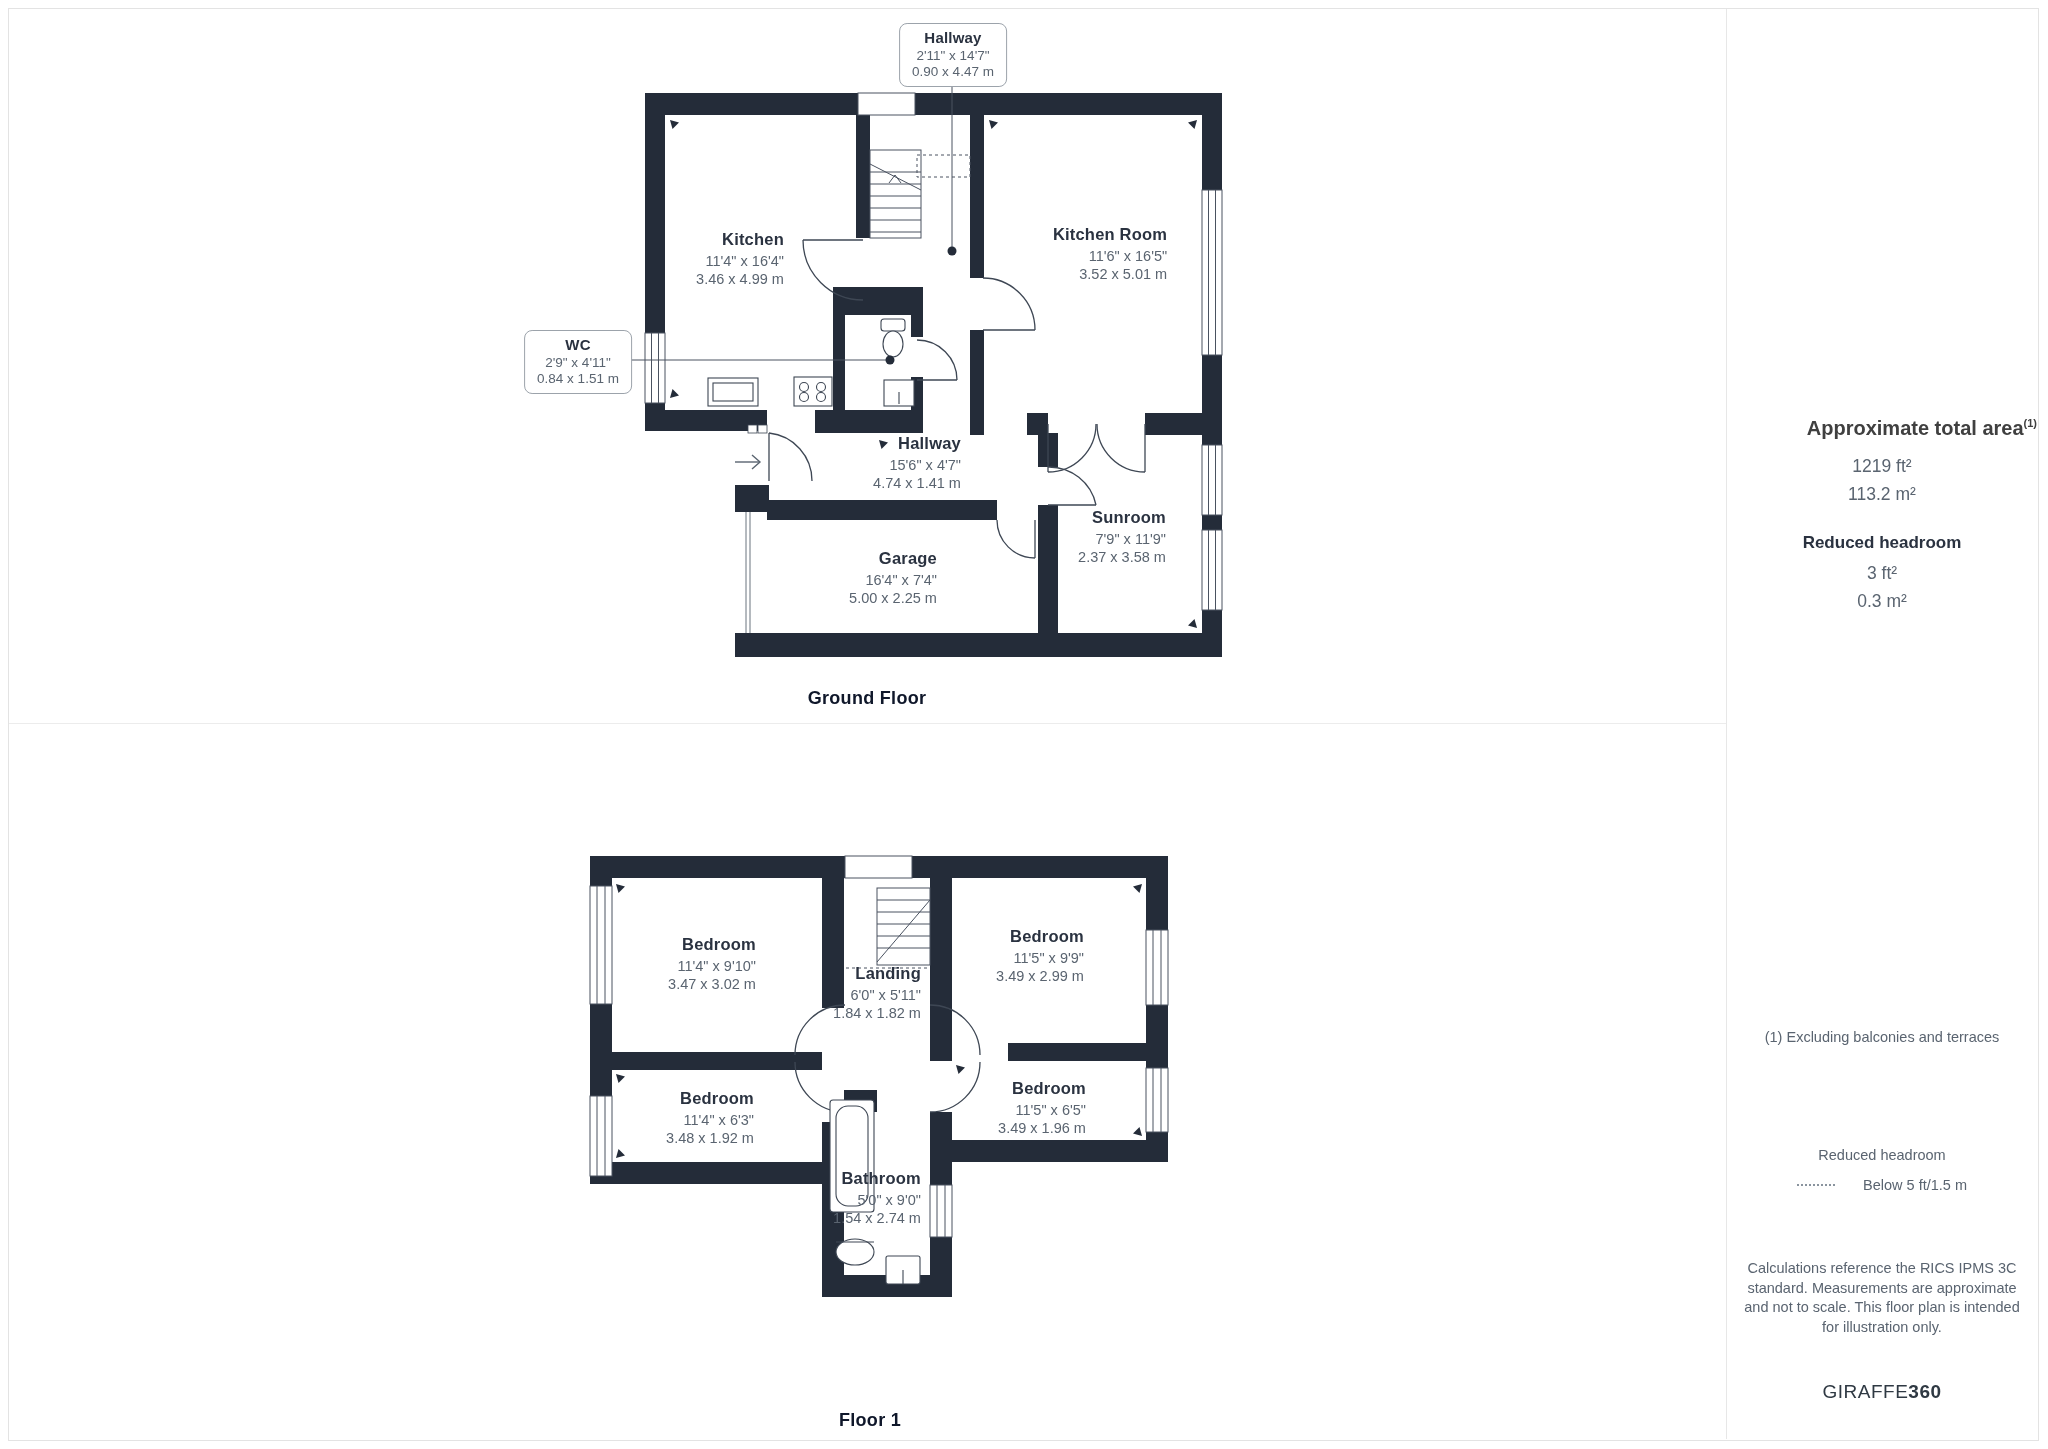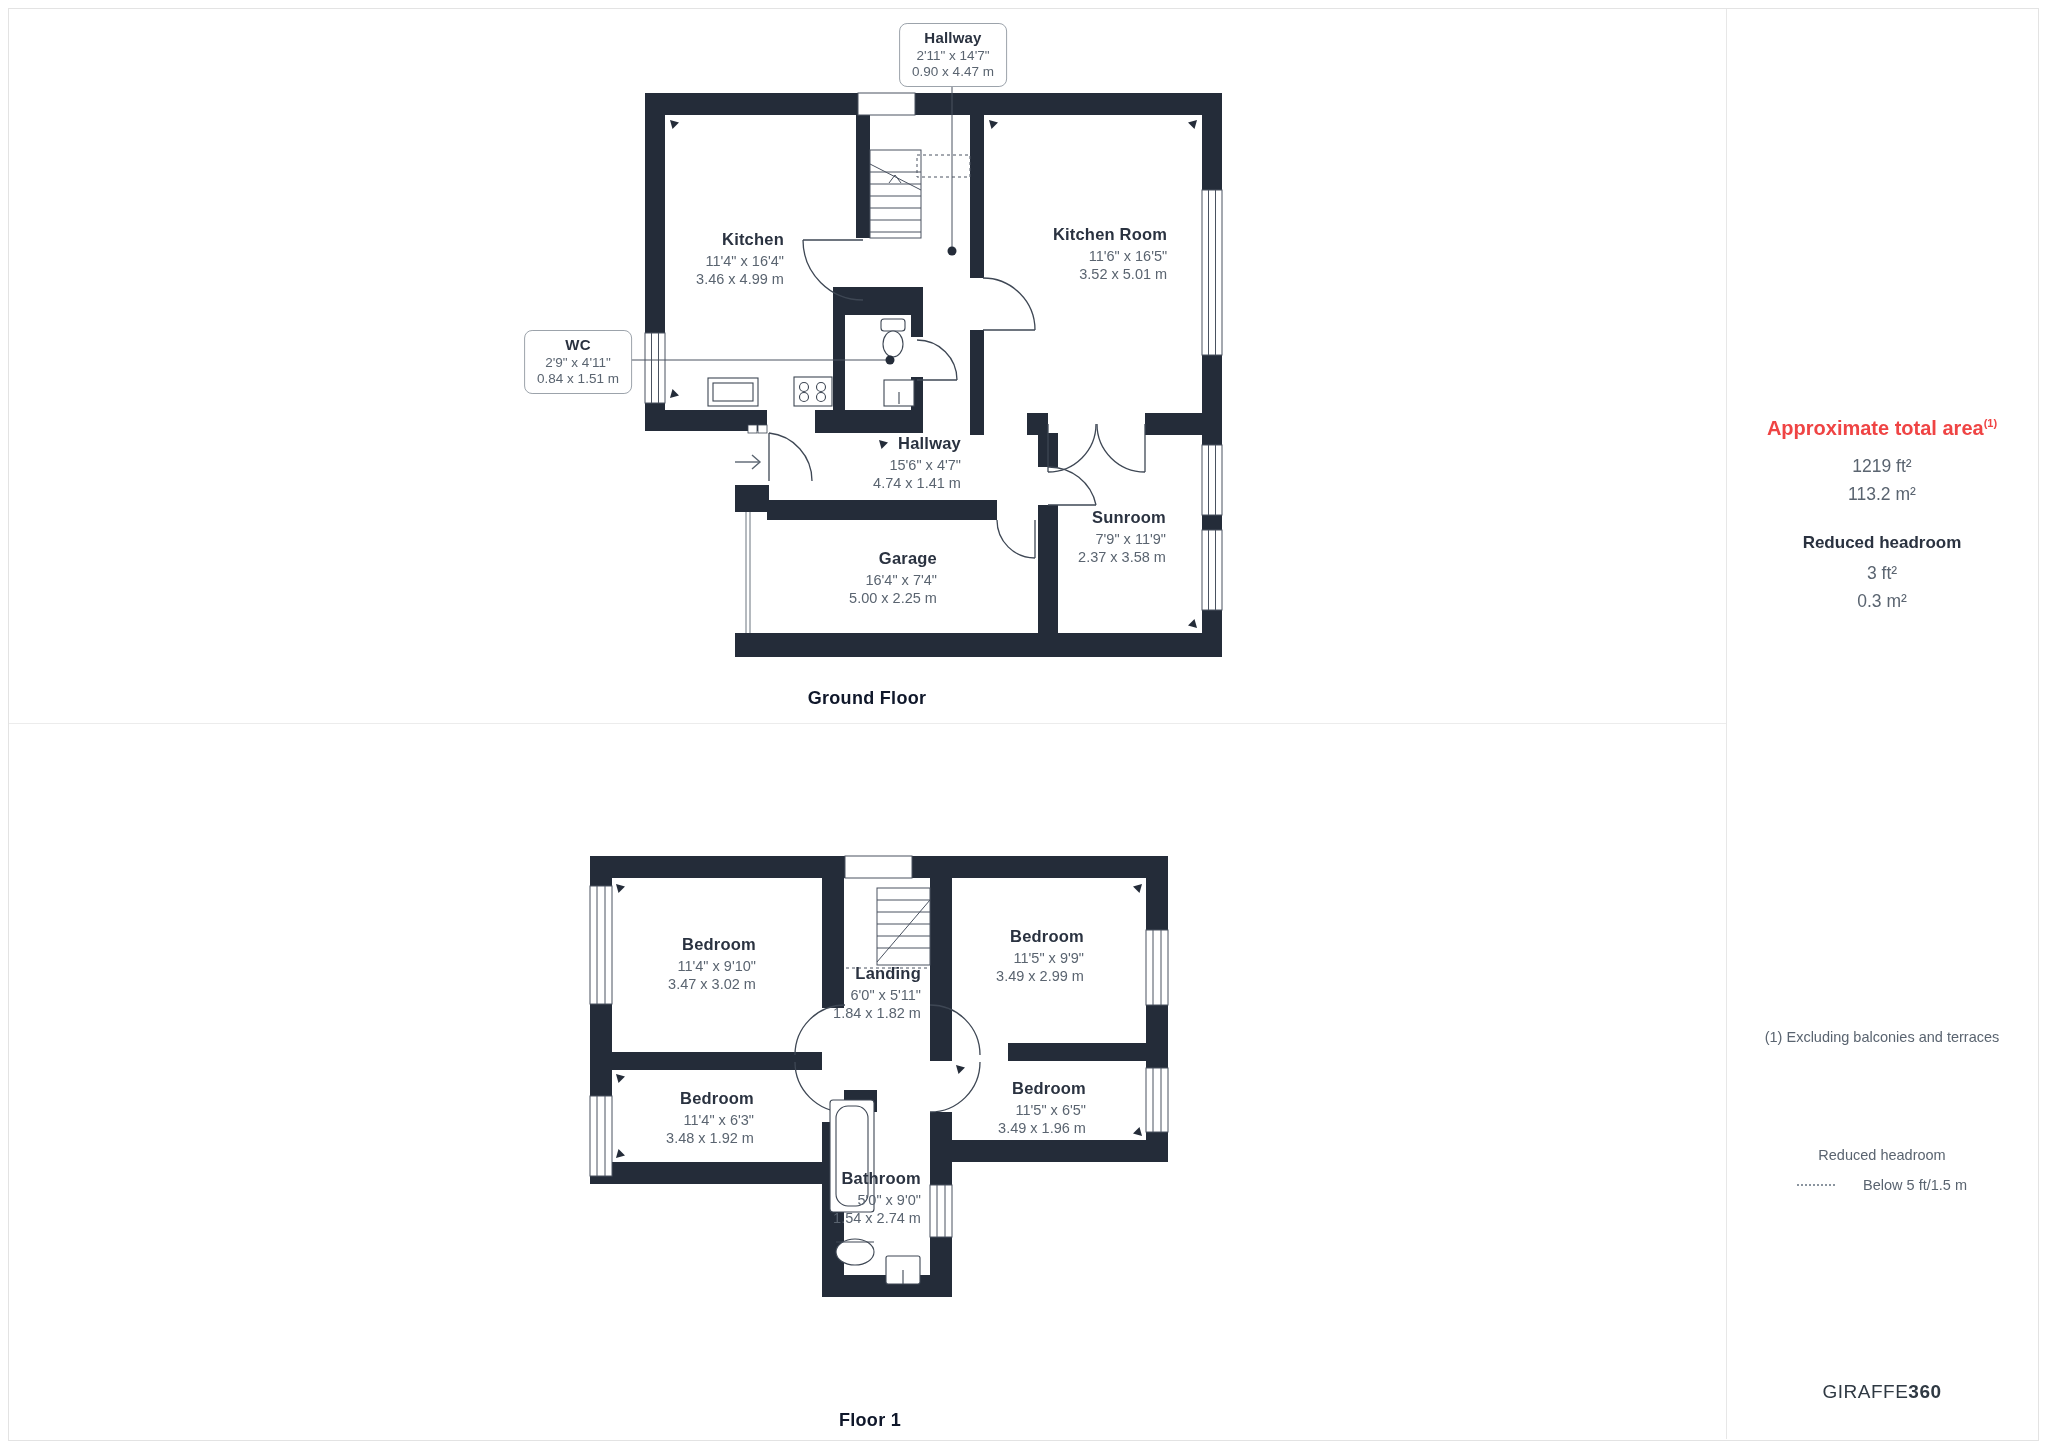--- a/index.html
+++ b/index.html
@@ -11,21 +11,21 @@
   .room-label{position:absolute;transform:translateX(-50%);text-align:right;white-space:nowrap;}
   .room-name{font-size:16.5px;font-weight:bold;color:#2A3240;letter-spacing:.2px;margin-bottom:3px;}
   .room-dim{font-size:14.5px;color:#5A6470;line-height:18px;}
   .callout{position:absolute;transform:translateX(-50%);text-align:center;white-space:nowrap;
            background:#fff;border:1.5px solid #9CA3AB;border-radius:8px;padding:5px 12px 6px;}
   .callout .room-name{font-size:15px;margin-bottom:2px;}
   .callout .room-dim{font-size:13.5px;line-height:16px;}
   .floor-title{position:absolute;transform:translateX(-50%);font-size:18px;font-weight:bold;color:#0f172a;letter-spacing:.3px;}
   .sidebar{position:absolute;left:1727px;top:9px;width:310px;height:1430px;}
   .sb-line{position:absolute;left:0;width:100%;text-align:center;}
-  .sb-title{font-size:20px;font-weight:bold;color:#ef4444;}
+  .sb-title{font-size:20px;font-weight:bold;color:#404040;text-align:right;}
   .sb-title sup{font-size:11px;font-weight:bold;}
   .sb-val{font-size:17.5px;color:#5A6470;}
   .sb-sub{font-size:17px;font-weight:bold;color:#2A3240;}
   .sb-note{font-size:14.5px;color:#5A6470;}
   .legend-row{position:absolute;left:0;width:100%;display:flex;align-items:center;justify-content:center;gap:28px;}
   .legend-dots{width:38px;height:0;border-top:2px dotted #8A949E;}
   .disclaimer{position:absolute;left:50%;transform:translateX(-50%);width:282px;text-align:center;
               font-size:14.5px;line-height:19.5px;color:#5A6470;}
   .brand{position:absolute;left:0;width:100%;text-align:center;font-size:19px;letter-spacing:.5px;color:#2F3943;}
   .brand b{font-weight:800;}
@@ -319,16 +319,17 @@
   <div class="sb-line sb-val" style="top:582px">0.3 m²</div>
 
   <div class="sb-line sb-note" style="top:1020px">(1) Excluding balconies and terraces</div>
 
   <div class="sb-line sb-note" style="top:1138px">Reduced headroom</div>
   <div class="legend-row" style="top:1168px">
     <span class="legend-dots"></span>
     <span class="sb-note">Below 5 ft/1.5 m</span>
   </div>
 
+  <div class="disclaimer" style="top:1250px">Calculations reference the RICS IPMS 3C standard. Measurements are approximate and not to scale. This floor plan is intended for illustration only.</div>
   <div class="brand" style="top:1372px">
     <span>GIRAFFE</span><b>360</b>
   </div>
 </div>
 
 </body></html>

